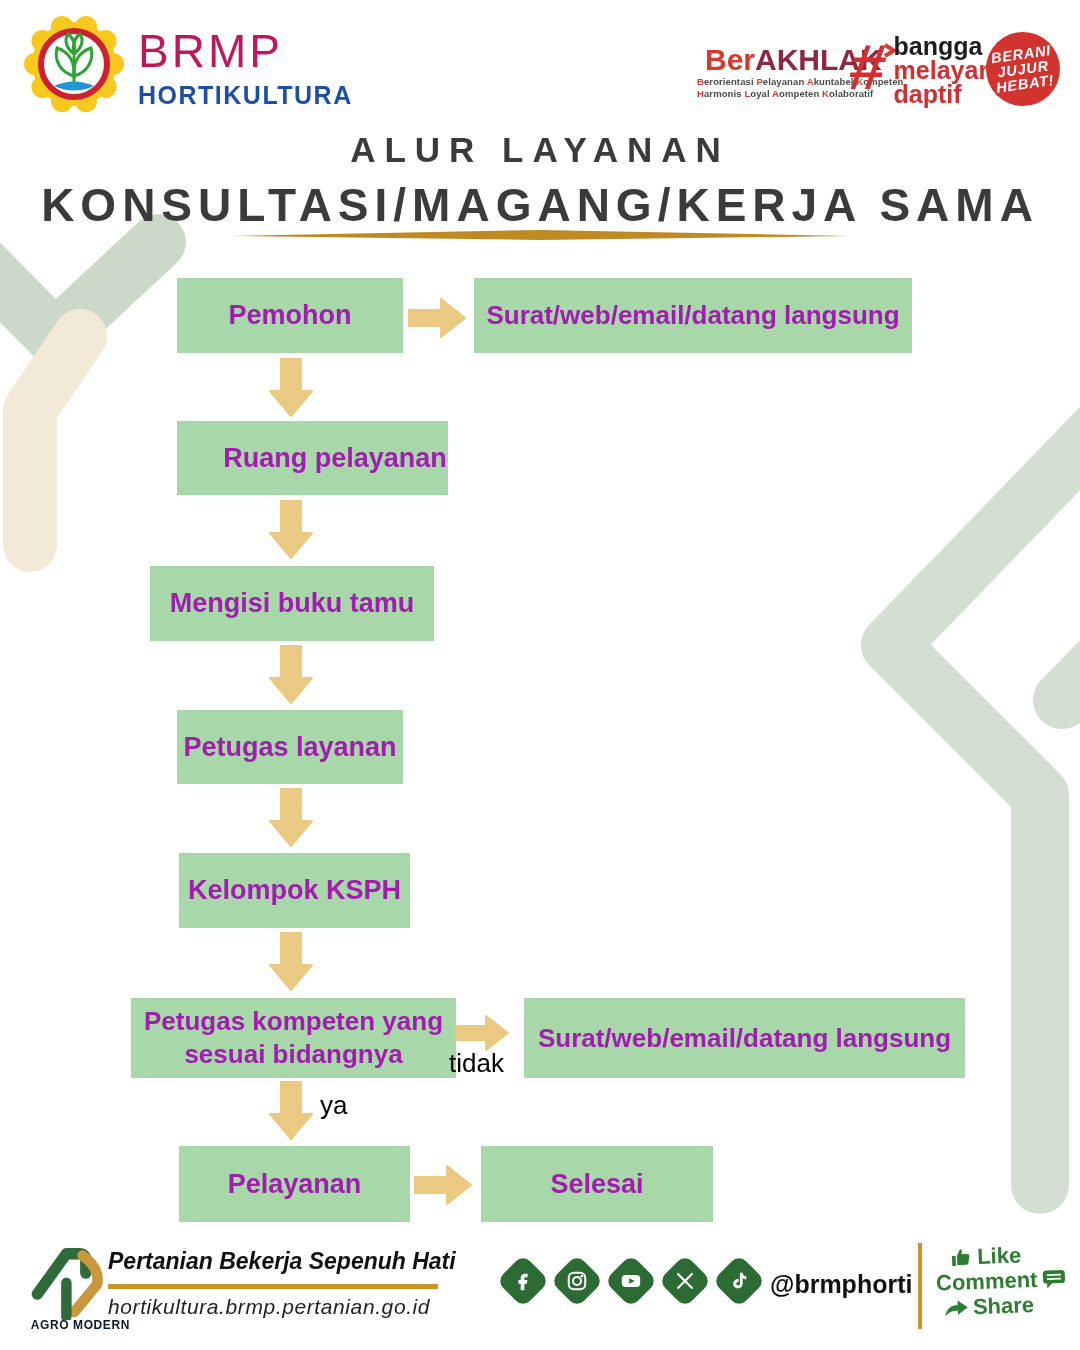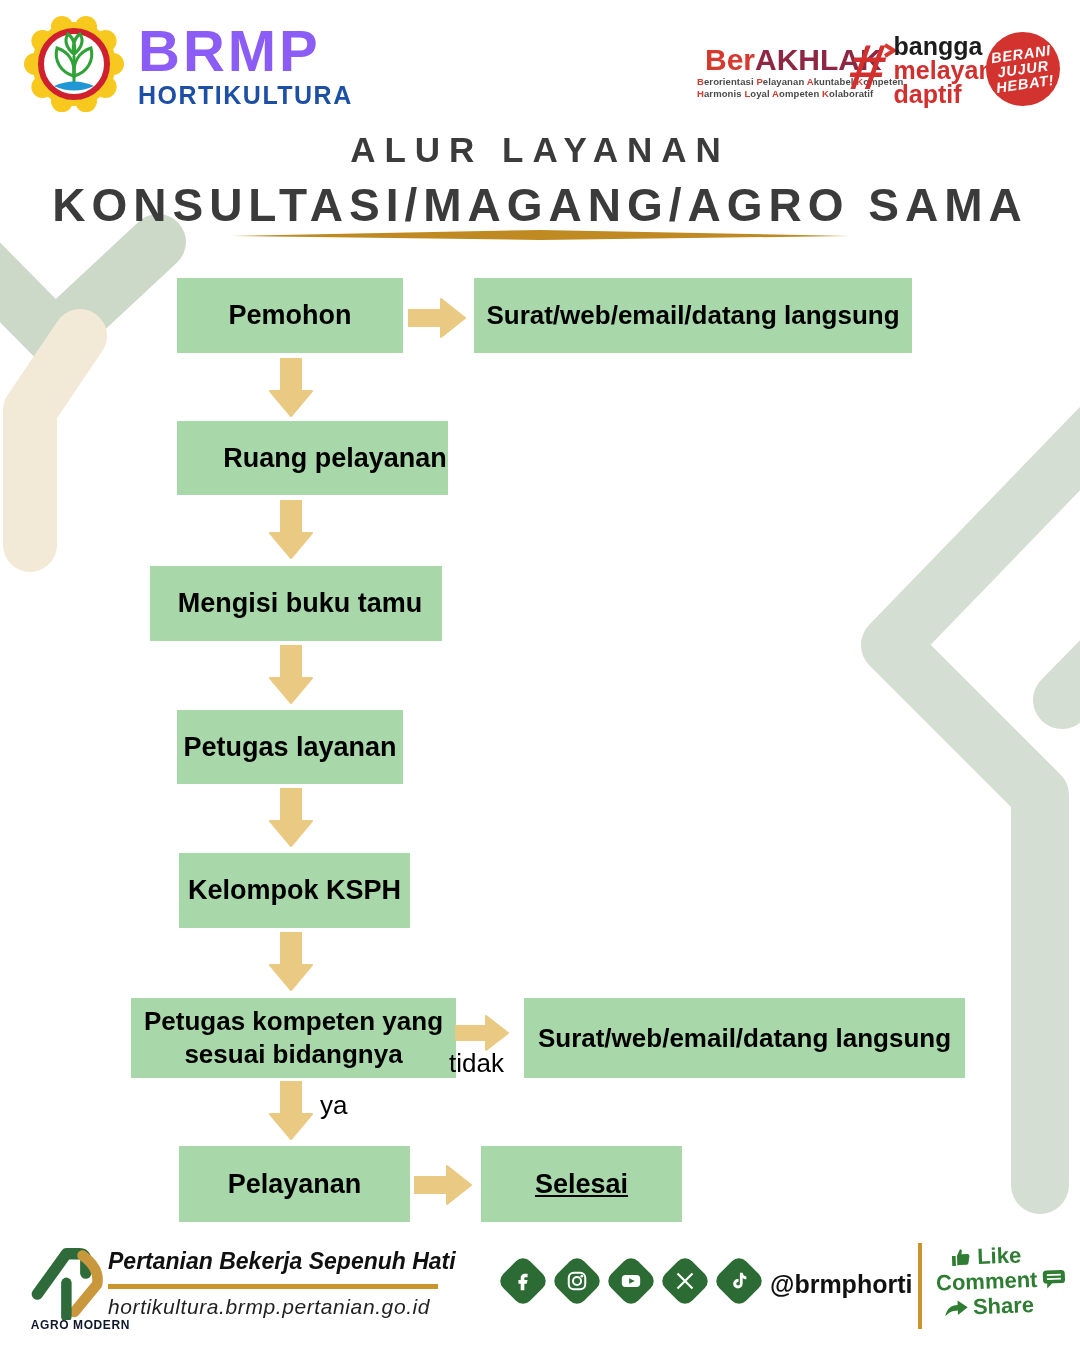--- a/index.html
+++ b/index.html
@@ -5,21 +5,21 @@
   html,body{margin:0;padding:0;background:#ffffff;}
   .page{position:relative;width:1080px;height:1350px;overflow:hidden;background:#ffffff;
         font-family:"Liberation Sans",sans-serif;}
 
   
   .wm{position:absolute;left:0;top:0;pointer-events:none;}
 
   
   .kementan{position:absolute;left:24px;top:14px;}
   .brand{position:absolute;left:138px;top:22px;}
-  .brand-name{font-size:58px;font-weight:700;color:#8b5cf6;letter-spacing:3px;line-height:58px;}
+  .brand-name{font-size:46px;font-weight:400;color:#be185d;letter-spacing:3px;line-height:58px;}
   .brand-div{font-size:25px;font-weight:800;color:#1d4fa5;letter-spacing:1.5px;line-height:28px;margin-top:1px;}
 
   .berakhlak{position:absolute;left:697px;top:44px;width:180px;}
   .ba-title{font-size:30px;font-weight:800;line-height:32px;white-space:nowrap;margin-left:8px;}
   .ba-red{color:#d63a2e;}
   .ba-dark{color:#8d2743;}
   .ba-chev{position:relative;top:-12px;left:1px;}
   .ba-tag{font-size:9.5px;font-weight:700;color:#4b4b4b;line-height:12px;letter-spacing:0.1px;white-space:nowrap;}
   .ba-tag .r{color:#d63a2e;}
 
@@ -34,31 +34,31 @@
               text-align:center;line-height:15px;letter-spacing:0.8px;}
 
   
   .title{position:absolute;left:0;width:1080px;text-align:center;color:#3b3b3b;font-weight:800;white-space:nowrap;}
   .t1{top:130px;font-size:35px;letter-spacing:9px;}
   .t2{top:178px;font-size:46px;letter-spacing:6px;}
   .divider{position:absolute;left:231px;top:230px;}
 
   
   .node{position:absolute;background:#a8d7a9;display:flex;align-items:center;justify-content:center;
-        text-align:center;color:#000000;font-weight:700;font-size:27px;line-height:33px;}
+        text-align:center;color:#a21caf;font-weight:700;font-size:27px;line-height:33px;}
   .n-pemohon  {left:177px;top:278px;width:226px;height:75px;}
   .n-surat1   {left:474px;top:278px;width:438px;height:75px;font-size:26px;}
   .n-ruang    {left:177px;top:421px;width:226px;height:74px;padding-left:45px;}
-  .n-buku     {left:150px;top:566px;width:284px;height:75px;padding-left:8px;}
+  .n-buku     {left:150px;top:566px;width:284px;height:75px;}
   .n-petugas  {left:177px;top:710px;width:226px;height:74px;}
   .n-ksph     {left:179px;top:853px;width:231px;height:75px;}
   .n-kompeten {left:131px;top:998px;width:325px;height:80px;font-size:26px;padding:0 6px;box-sizing:border-box;}
   .n-surat2   {left:524px;top:998px;width:441px;height:80px;font-size:26px;}
   .n-pelayanan{left:179px;top:1146px;width:231px;height:76px;}
-  .n-selesai  {left:481px;top:1146px;width:201px;height:76px;text-decoration:underline;}
+  .n-selesai  {left:481px;top:1146px;width:232px;height:76px;}
 
   .arrow{position:absolute;}
   .a-r1{left:408px;top:297px;} .a-d1{left:268px;top:358px;} .a-d2{left:268px;top:500px;}
   .a-d3{left:268px;top:645px;} .a-d4{left:268px;top:788px;} .a-d5{left:268px;top:932px;}
   .a-r2{left:455px;top:1014px;} .a-d6{left:268px;top:1081px;} .a-r3{left:414px;top:1164px;}
 
   .edge-label{position:absolute;color:#000000;font-size:26px;font-weight:400;}
   .l-tidak{left:449px;top:1048px;}
   .l-ya{left:320px;top:1090px;}
 
@@ -143,21 +143,21 @@
 
   <div class="badge">
     <div class="badge-text">
       <div>BERANI</div>
       <div>JUJUR</div>
       <div>HEBAT!</div>
     </div>
   </div>
 
   <div class="title t1">ALUR LAYANAN</div>
-  <div class="title t2">KONSULTASI/MAGANG/AGRO SAMA</div>
+  <div class="title t2">KONSULTASI/MAGANG/KERJA SAMA</div>
   <svg class="divider" width="618" height="10" viewBox="0 0 618 10">
     <polygon points="0,6 309,0 618,6 309,10" fill="#c08a22"></polygon>
   </svg>
 
   <div class="node n-pemohon">Pemohon</div>
   <div class="node n-surat1">Surat/web/email/datang langsung</div>
   <div class="node n-ruang">Ruang pelayanan</div>
   <div class="node n-buku">Mengisi buku tamu</div>
   <div class="node n-petugas">Petugas layanan</div>
   <div class="node n-ksph">Kelompok KSPH</div>

